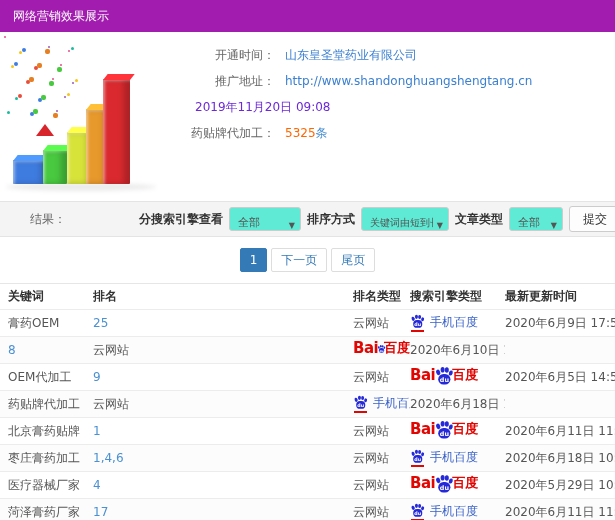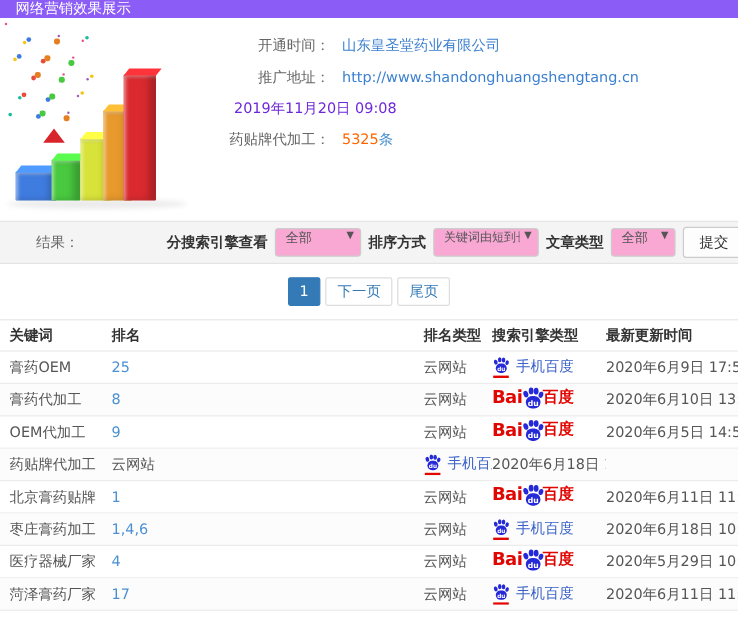--- a/index.html
+++ b/index.html
@@ -1,20 +1,20 @@
 <!DOCTYPE html>
 <html><head>
 <meta charset="utf-8">
 <style>
   * { margin:0; padding:0; box-sizing:border-box; }
   html,body { width:615px; height:520px; overflow:hidden; background:#fff;
     font-family:"DejaVu Sans","Liberation Sans",sans-serif; font-size:12px; color:#555; }
 
   
-  .topbar { height:15px; background:#8b5cf6; color:#fff; display:flex; align-items:center;
+  .topbar { height:32px; background:#a21caf; color:#fff; display:flex; align-items:center;
     padding-left:13px; font-size:12px; }
 
   
   .info { display:flex; height:169px; background:#fff; }
   .illus { position:relative; width:185px; height:169px; overflow:hidden; flex:none; }
   .bar { position:absolute; border-radius:1px; box-shadow:inset -6px 0 6px rgba(0,0,0,.22), inset 2px 2px 3px rgba(255,255,255,.45); }
   .bar::before { content:""; position:absolute; left:0; top:-5px; width:100%; height:6px;
     background:inherit; filter:brightness(1.25); transform:skewX(-38deg); transform-origin:bottom left; }
   .bar1 { left:13px;  bottom:17px; width:34px; height:24px; }
   .bar2 { left:43px;  bottom:17px; width:24px; height:34px; }
@@ -43,22 +43,22 @@
   .plain { color:#6d28d9; }
   .hl-num { color:#ff6600; }
   .hl-suffix { color:#4a90d2; }
 
   
   .filterbar { height:36px; background:#f4f4f4; border-top:1px solid #e4e4e4; border-bottom:1px solid #e4e4e4;
     display:flex; align-items:center; padding-left:13px; }
   .result-label { color:#666;margin-left:17px; }
   .filters { margin-left:auto; display:flex; align-items:center; gap:6px; }
   .flt-label { font-weight:bold; color:#333; white-space:nowrap; }
-  .sel { background:#f9a8d4; border:1px solid #ccc; border-radius:3px; height:24px; display:flex;
-    align-items:flex-start; padding:0 5px 0 8px; color:#555; cursor:pointer; white-space:nowrap; overflow:hidden; }
+  .sel { background:#5eead4; border:1px solid #ccc; border-radius:3px; height:24px; display:flex;
+    align-items:flex-end; padding:0 5px 0 8px; color:#555; cursor:pointer; white-space:nowrap; overflow:hidden; }
   .sel .stext { flex:1; overflow:hidden; }
   .sel .caret { font-size:8px; color:#555; margin-left:4px; flex:none; }
   .sel-engine { width:72px; font-size:11px; }
   .sel-sort { width:88px; font-size:10px; }
   .sel-article { width:54px; font-size:11px; }
   .submit-btn { height:26px; background:#fdfdfd; border:1px solid #ccc; border-radius:3px;
     padding:0 13px; color:#333; font-size:12px; cursor:pointer; margin-right:-6px; white-space:nowrap; }
 
   
   .pager { height:46px; display:flex; align-items:center; justify-content:center; gap:4px; }
@@ -181,21 +181,20 @@
             <text x="52" y="80" font-size="32" font-weight="bold" fill="#fff" text-anchor="middle">du</text>
           </svg>
           <span class="redbar"></span>
         </span>
         <span class="mlabel">手机百度</span>
       </span>
     </span>
     <span class="cell">2020年6月9日 17:50</span>
   </div>
       <div class="trow">
-    <span class="cell">膏药代加工</span>
     <a class="cell rank-link">8</a>
     <span class="cell">云网站</span>
     <span class="cell engine-cell pc">
       <span class="logo-pc">
         <b class="bai">Bai</b>
         <svg class="paw" viewBox="0 0 100 100">
           <ellipse cx="21" cy="32" rx="10" ry="14" transform="rotate(-18 21 32)"></ellipse>
           <ellipse cx="43" cy="19" rx="10" ry="14"></ellipse>
           <ellipse cx="64" cy="20" rx="10" ry="14"></ellipse>
           <ellipse cx="84" cy="35" rx="9.5" ry="13" transform="rotate(18 84 35)"></ellipse>

